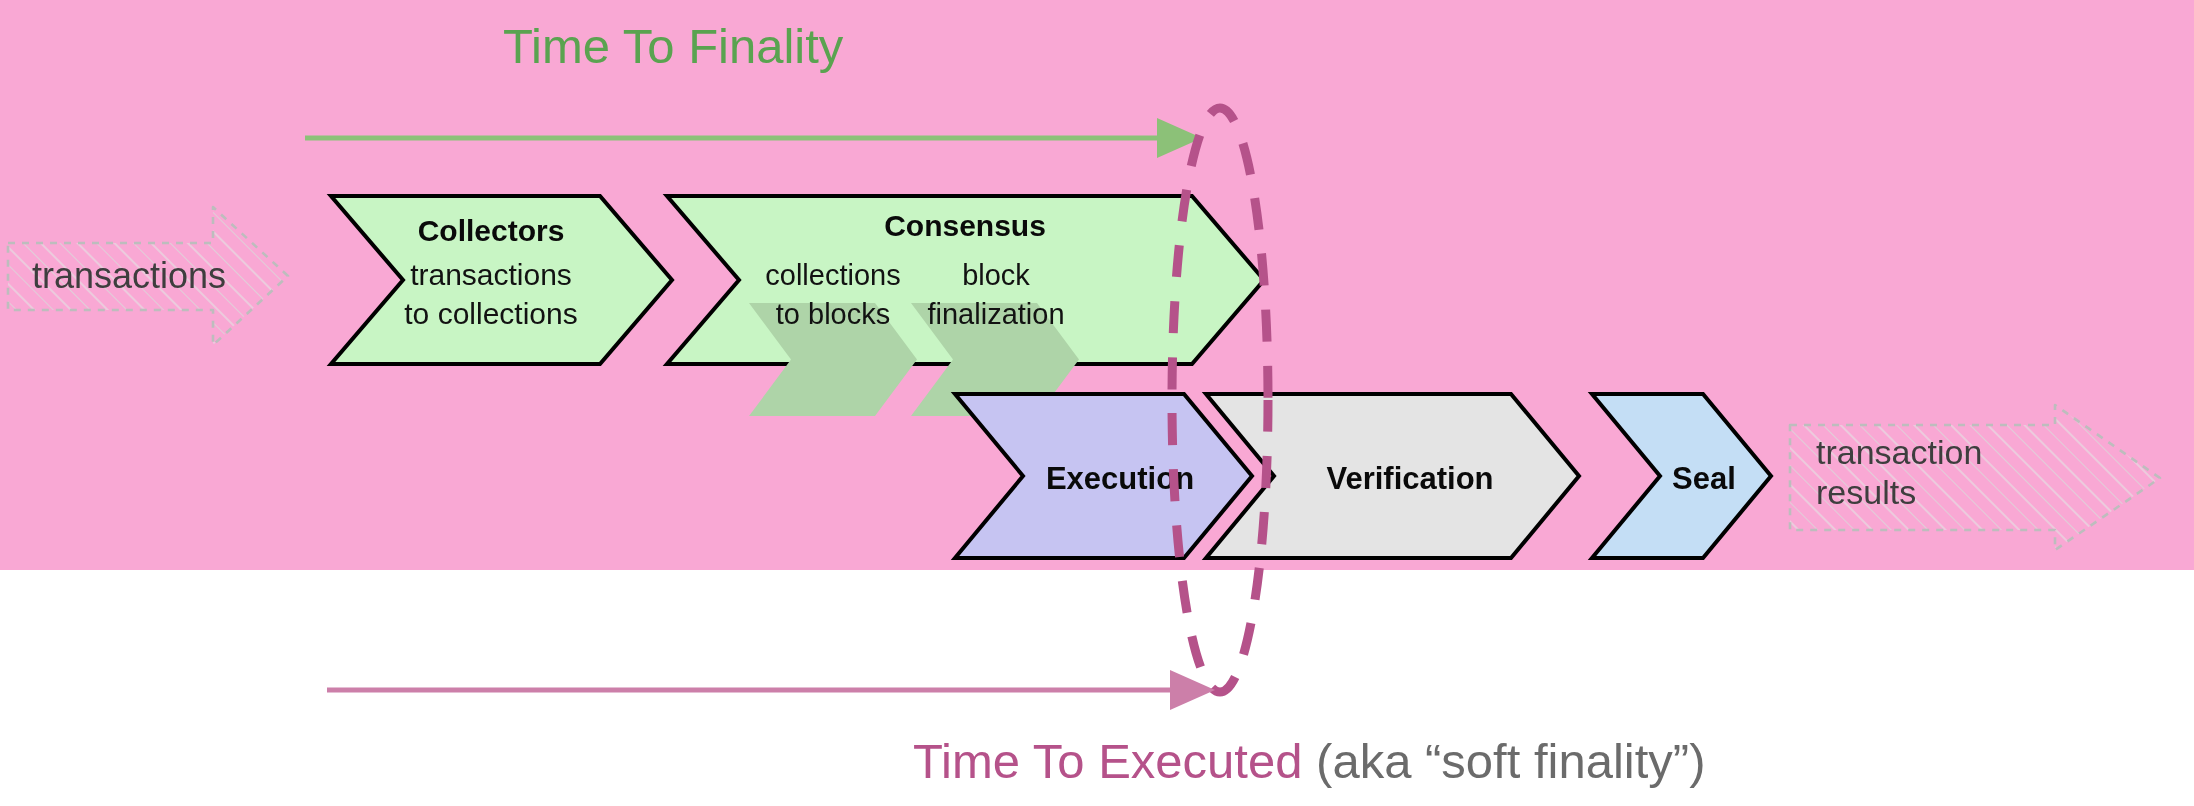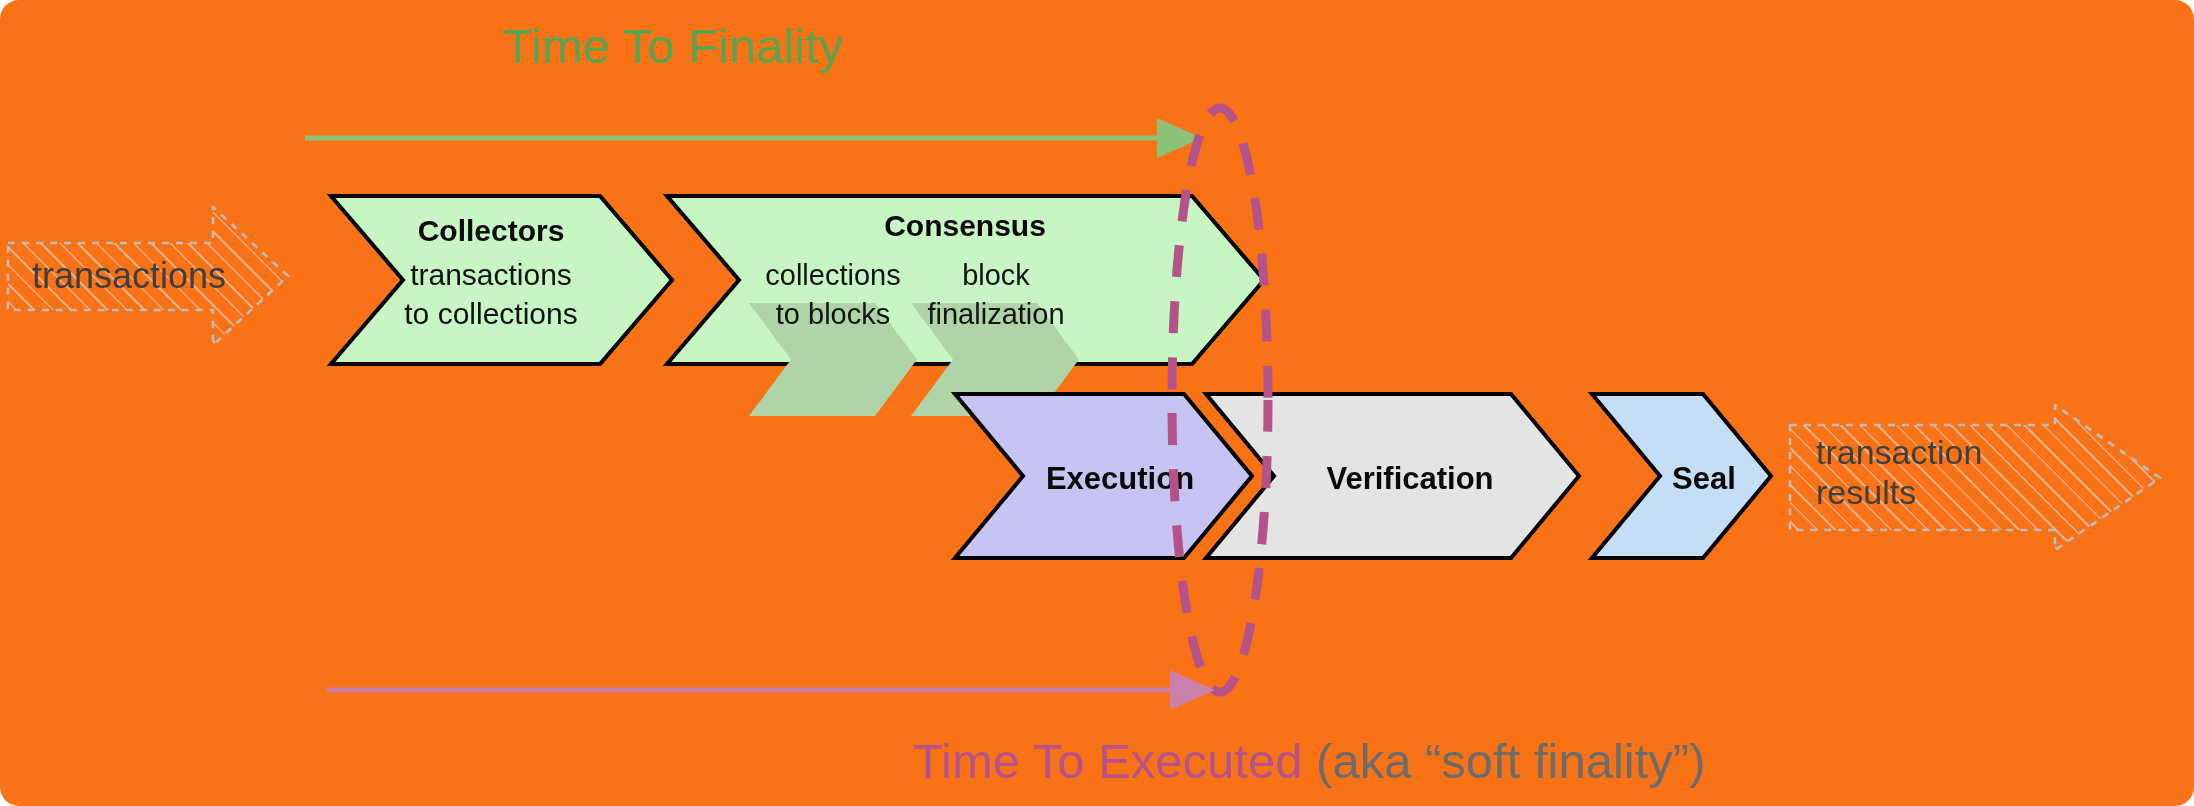--- a/index.html
+++ b/index.html
@@ -9,23 +9,22 @@
   }
   body {
     width: 2194px;
     height: 806px;
     font-family: "Liberation Sans", sans-serif;
     overflow: hidden;
   }
   #stage {
     position: relative;
     width: 2194px;
-    height: 806px;
-    background: #f97316;
-    border-radius: 19px;
+    height: 570px;
+    background: #f9a8d4;
   }
   #diagram {
     position: absolute;
     left: 0;
     top: 0;
     width: 2194px;
     height: 806px;
     display: block;
   }
   .chev-label-bold {

